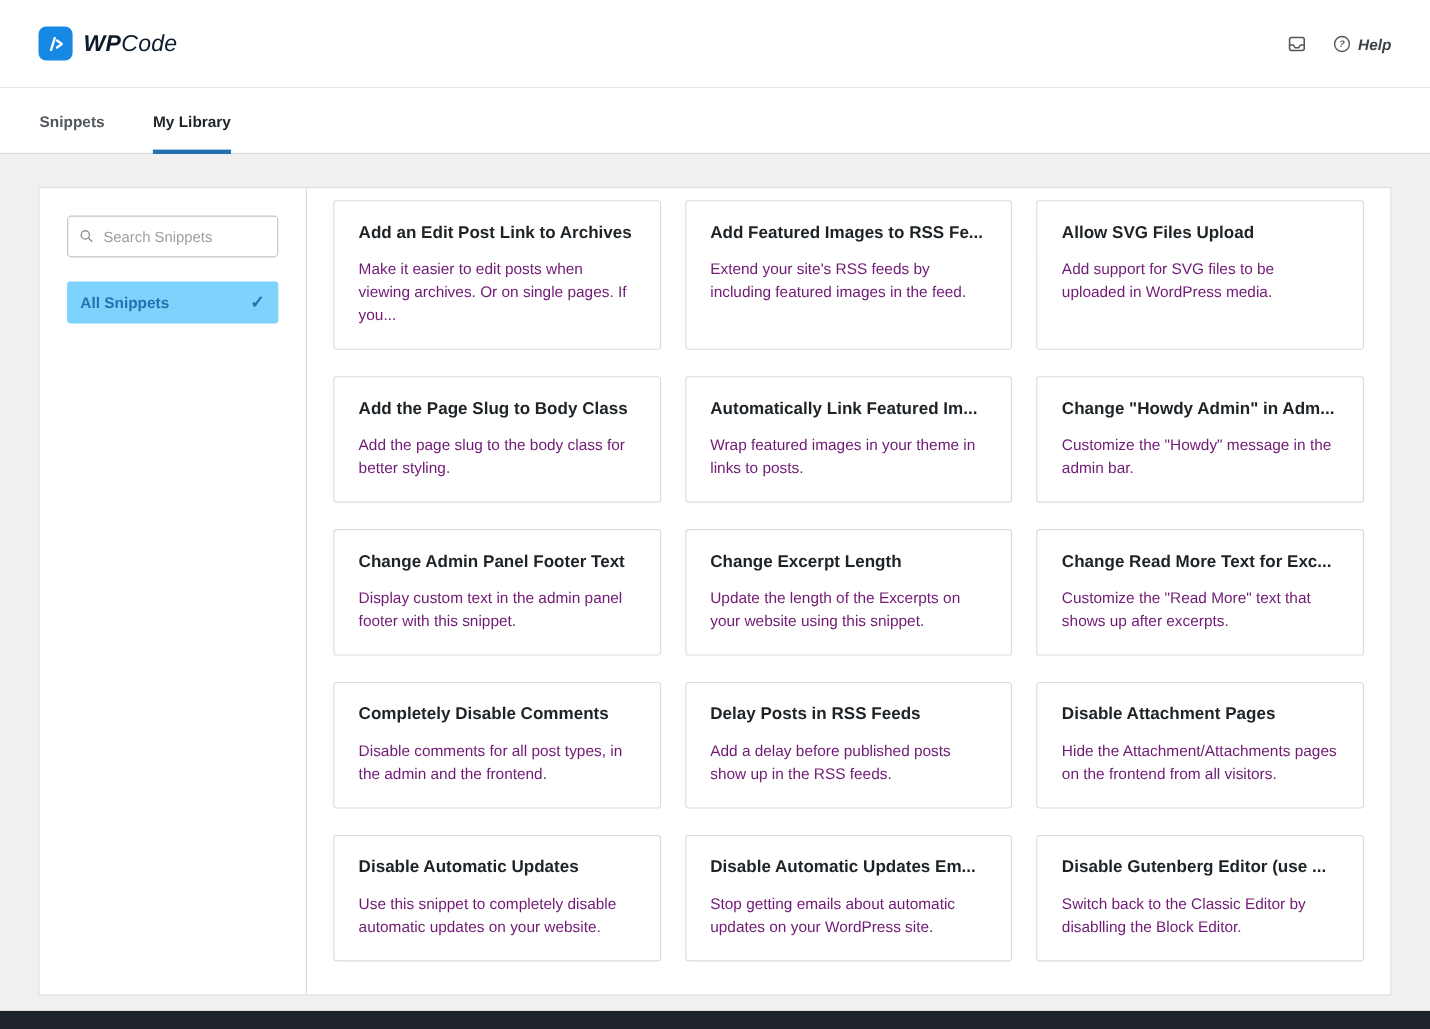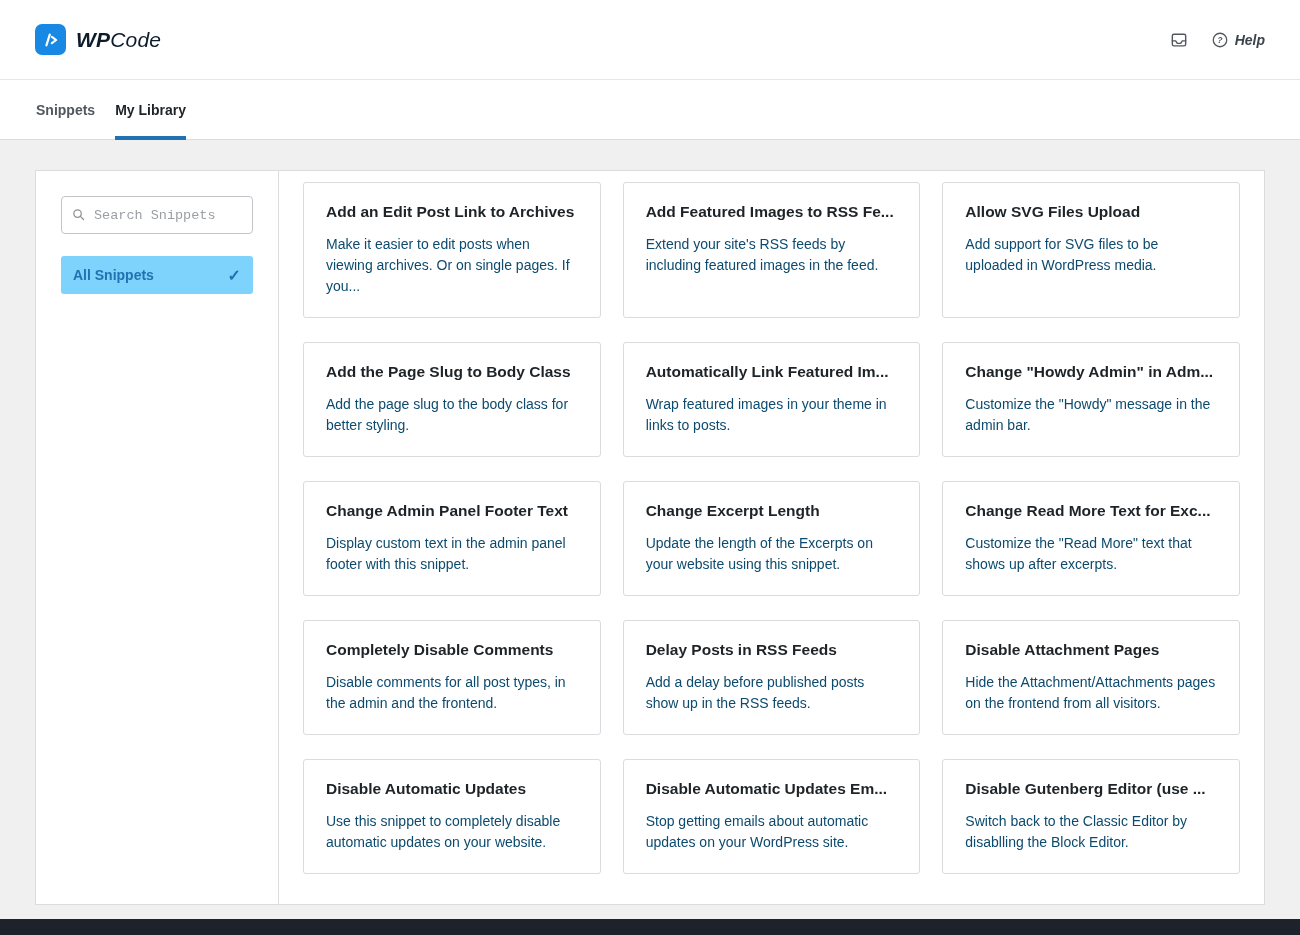--- a/index.html
+++ b/index.html
@@ -41,21 +41,21 @@
   .help-btn { display: flex; align-items: center; gap: 6px; cursor: pointer; }
   .help-btn .label { font-size: 14px; font-weight: 600; color: #3c434a; }
 
   
   .tab-bar {
     height: 60px;
     background: #ffffff;
     border-bottom: 1px solid #dcdcde;
     display: flex;
     align-items: stretch;
-    gap: 20px;
+    gap: 44px;
     padding: 0 36px;
     flex: 0 0 auto;
   }
   .tab {
     display: flex;
     align-items: center;
     font-size: 14px;
     font-weight: 600;
     color: #50575e;
     position: relative;
@@ -95,21 +95,21 @@
     position: absolute; left: 10px; top: 11px;
     width: 15px; height: 15px;
   }
   .search-input {
     width: 100%;
     height: 38px;
     border: 1px solid #c3c4c7;
     border-radius: 4px;
     padding: 0 10px 0 32px;
     font-size: 13.5px;
-    font-family: Liberation Mono, monospace;
+    font-family: Liberation Sans, sans-serif;
     color: #1d4ed8;
     outline: none;
     background: #fff;
   }
   .search-input::placeholder { color: #9a9fa4; }
   .sidebar-list { margin-top: 22px; display: flex; flex-direction: column; gap: 6px; }
   .sidebar-item {
     height: 38px;
     display: flex;
     align-items: center;
@@ -147,21 +147,21 @@
     font-size: 15.5px;
     font-weight: 700;
     color: #1d2327;
     white-space: nowrap;
     overflow: hidden;
   }
   .snippet-desc {
     margin-top: 13px;
     font-size: 14px;
     line-height: 1.5;
-    color: #0c4a6e;
+    color: #701a75;
   }
 
   
   .bottom-bar {
     flex: 0 0 auto;
     height: 16px;
     background: #1e232b;
   }
 </style>
 </head>

